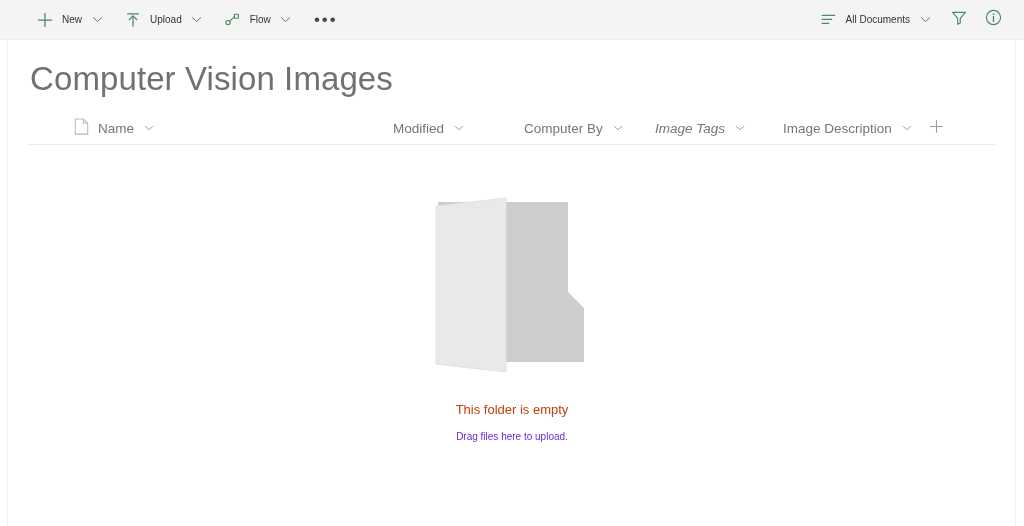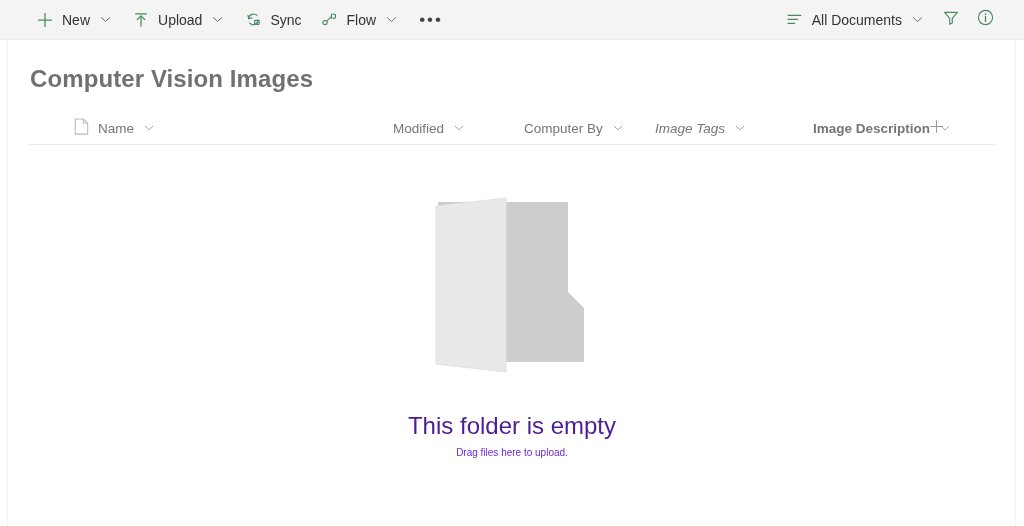--- a/index.html
+++ b/index.html
@@ -35,30 +35,30 @@
   }
   .cb-left {
     display: flex;
     align-items: center;
     padding-left: 26px;
   }
   .cb-right {
     display: flex;
     align-items: center;
     margin-left: auto;
-    padding-right: 22px;
+    padding-right: 14px;
   }
   .cmd {
     display: flex;
     align-items: center;
     height: 40px;
     padding: 0 9px;
     cursor: pointer;
     color: #333333;
-    font-size: 14px;
+    font-size: 10px;
     white-space: nowrap;
   }
   .cmd .glyph {
     display: inline-flex;
     align-items: center;
     justify-content: center;
     width: 20px;
     height: 20px;
     margin-right: 7px;
     flex: 0 0 auto;
@@ -93,22 +93,22 @@
     font-size: 17px;
     letter-spacing: 2px;
     line-height: 1;
   }
 
   
   .title {
     position: absolute;
     left: 30px;
     top: 62px;
-    font-size: 24px;
-    font-weight: 700;
+    font-size: 33px;
+    font-weight: 400;
     color: #717171;
     letter-spacing: 0.1px;
     line-height: 34px;
   }
 
   
   .col-headers {
     position: absolute;
     left: 28px;
     top: 112px;
@@ -179,23 +179,23 @@
     text-align: center;
   }
   .folder-art {
     position: relative;
     width: 160px;
     height: 190px;
     margin: 0 auto;
   }
   .folder-art svg { display: block; }
   .empty-title {
-    margin-top: 28px;
-    font-size: 24px;
-    color: #4c1d95;
+    margin-top: 12px;
+    font-size: 13px;
+    color: #c2410c;
     font-weight: 400;
     line-height: 24px;
   }
   .empty-sub {
     margin-top: 6px;
     font-size: 10px;
     color: #6d28d9;
     line-height: 18px;
   }
 </style>
@@ -232,31 +232,20 @@
         </span>
         <span class="label">Upload</span>
         <span class="chev">
           <svg width="11" height="11" viewBox="0 0 12 12">
             <path d="M1.5 4L6 8.2L10.5 4" stroke="#6b6b6b" stroke-width="1.05" fill="none" stroke-linecap="round" stroke-linejoin="round"></path>
           </svg>
         </span>
       </div>
 
 
-      <div class="cmd">
-        <span class="glyph">
-          <svg width="17" height="17" viewBox="0 0 17 17">
-            <path d="M13.2 9.1a5 5 0 0 1-8.6 3.1" stroke="#4a8a62" stroke-width="1.2" fill="none" stroke-linecap="round"></path>
-            <path d="M3.6 7.6a5 5 0 0 1 8.3-3.3" stroke="#4a8a62" stroke-width="1.2" fill="none" stroke-linecap="round"></path>
-            <path d="M3.0 4.4l0.7 3.3 3.2-0.8" stroke="#4a8a62" stroke-width="1.15" fill="none" stroke-linejoin="round" stroke-linecap="round"></path>
-            <rect x="9.7" y="9.3" width="4.4" height="4.0" rx="0.5" stroke="#4a8a62" stroke-width="1.15" fill="none"></rect>
-          </svg>
-        </span>
-        <span class="label">Sync</span>
-      </div>
 
       <div class="cmd">
         <span class="glyph">
           <svg width="18" height="18" viewBox="0 0 18 18">
             <circle cx="4.0" cy="11.6" r="2.1" stroke="#4a8a62" stroke-width="1.15" fill="none"></circle>
             <rect x="10.4" y="3.2" width="4.0" height="4.0" rx="0.6" stroke="#4a8a62" stroke-width="1.15" fill="none"></rect>
             <path d="M5.7 10.2L10.2 5.9" stroke="#4a8a62" stroke-width="1.15" stroke-linecap="round"></path>
           </svg>
         </span>
         <span class="label">Flow</span>
@@ -353,21 +342,21 @@
 
     <div class="col" style="left:627px;font-style:italic;">
       <span>Image Tags</span>
       <span class="chev-sm">
         <svg width="10" height="10" viewBox="0 0 12 12">
           <path d="M1.5 4L6 8.2L10.5 4" stroke="#9a9a9a" stroke-width="1.05" fill="none" stroke-linecap="round" stroke-linejoin="round"></path>
         </svg>
       </span>
     </div>
 
-    <div class="col" style="left:785px;font-weight:bold;">
+    <div class="col" style="left:755px;">
       <span>Image Description</span>
       <span class="chev-sm">
         <svg width="10" height="10" viewBox="0 0 12 12">
           <path d="M1.5 4L6 8.2L10.5 4" stroke="#9a9a9a" stroke-width="1.05" fill="none" stroke-linecap="round" stroke-linejoin="round"></path>
         </svg>
       </span>
     </div>
 
     <div class="add-col">
       <span>

